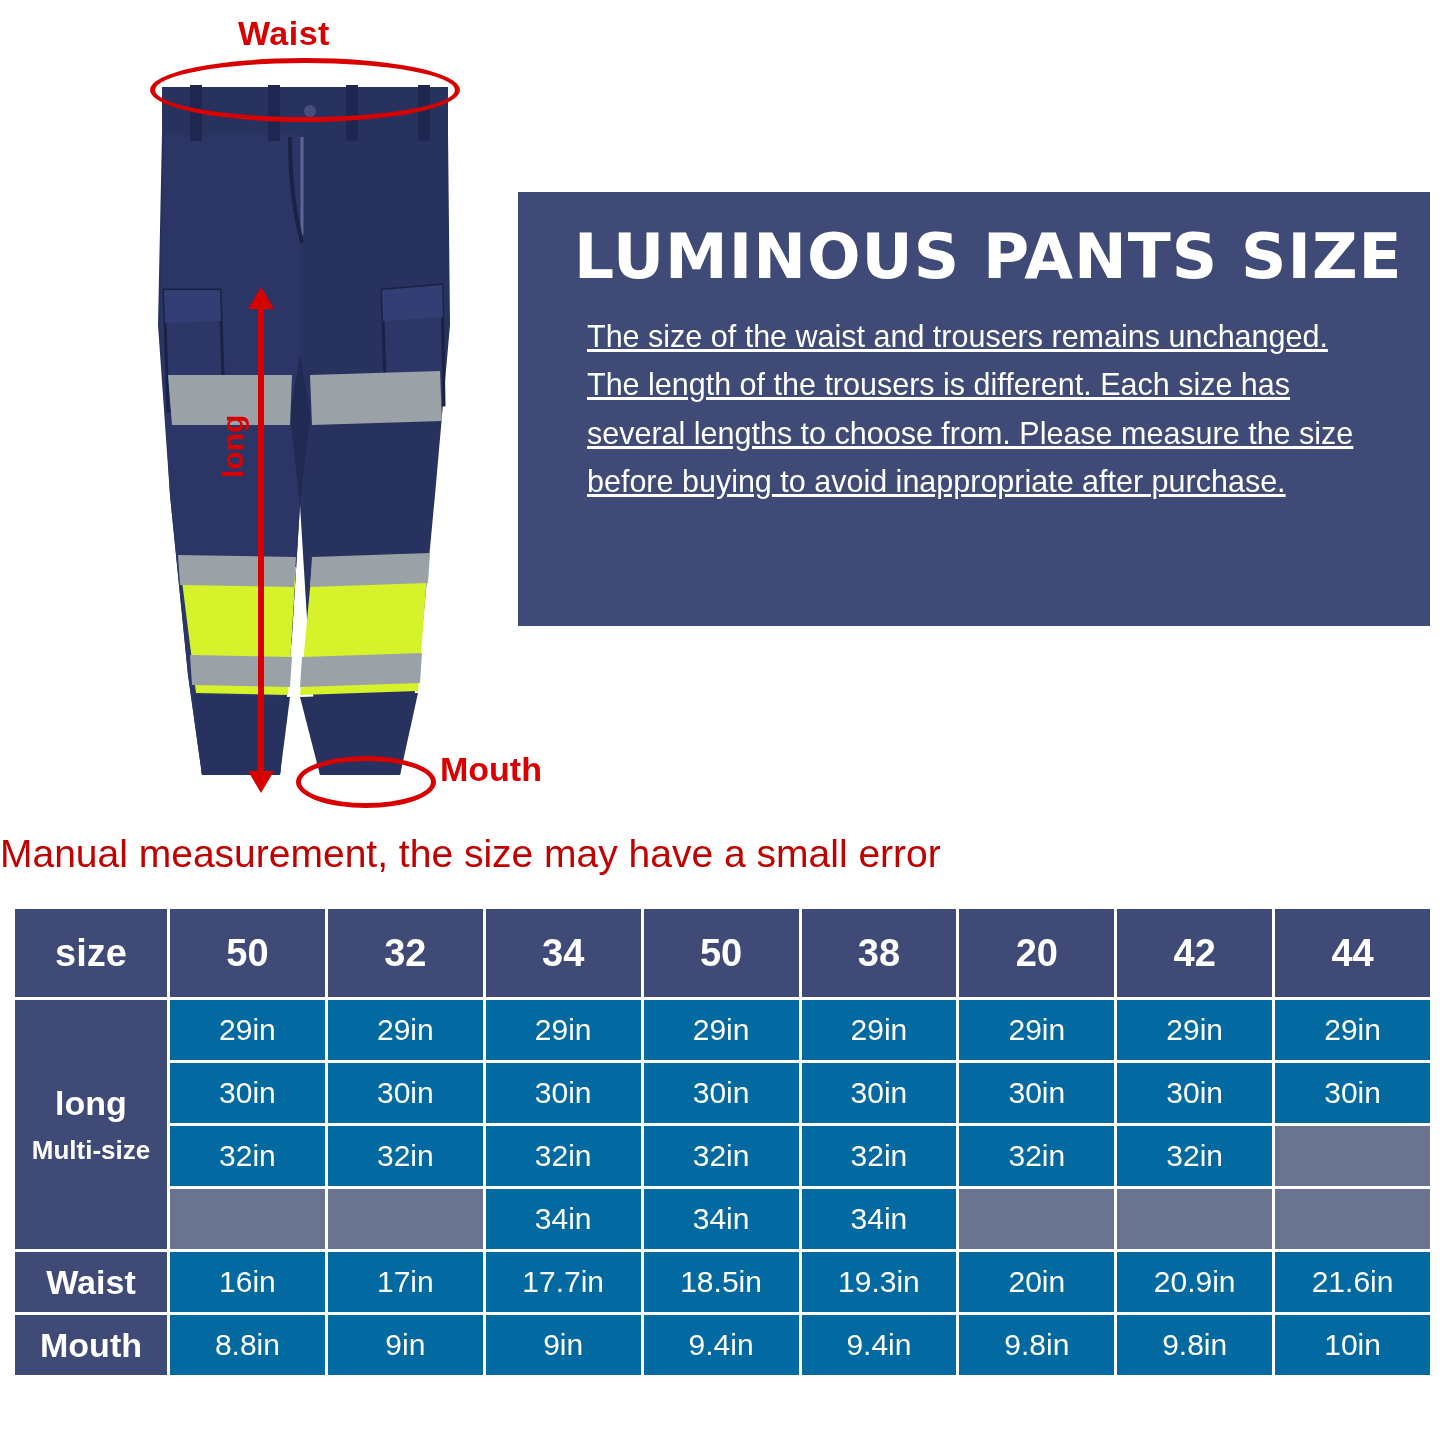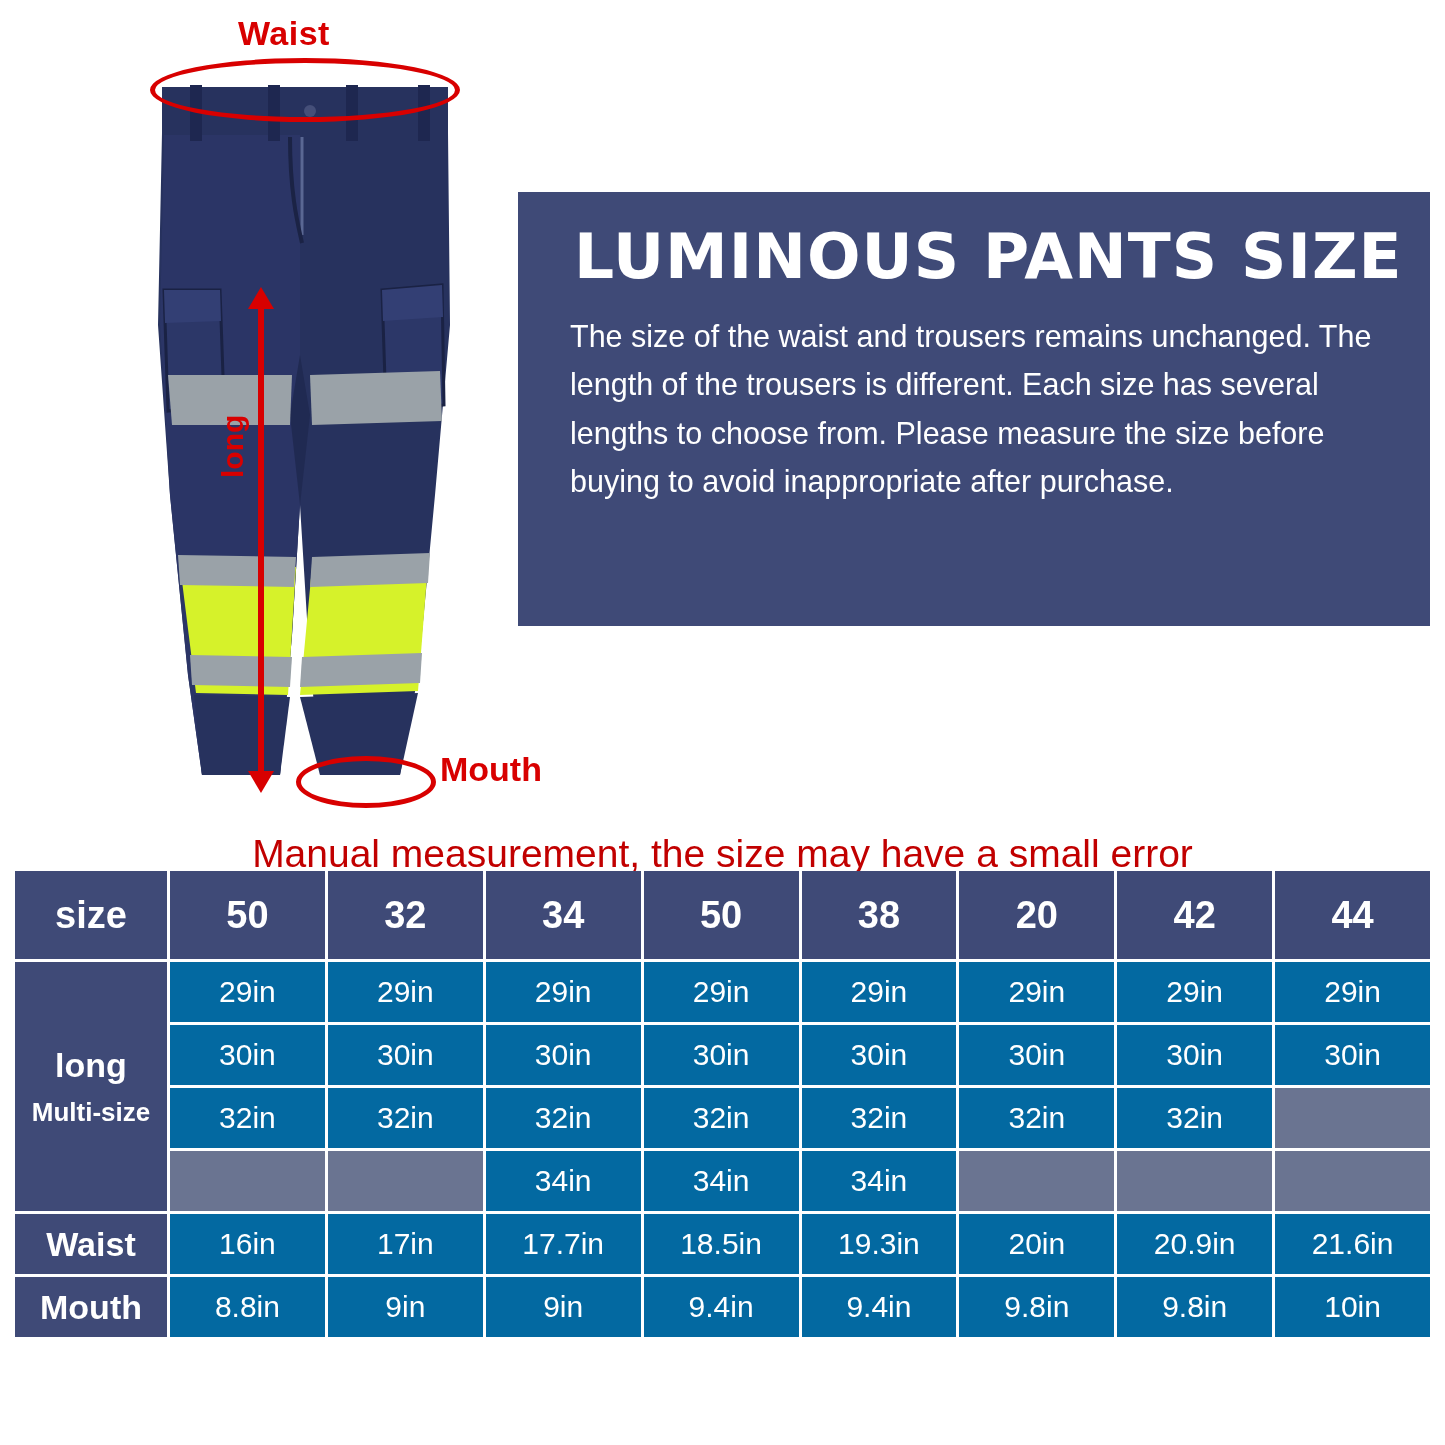--- a/index.html
+++ b/index.html
@@ -130,43 +130,44 @@
     padding: 0 40px;
     font-family: "DejaVu Sans", sans-serif;
     font-size: 63px;
     font-weight: bold;
     color: #ffffff;
     letter-spacing: 1px;
     line-height: 1.05;
     white-space: nowrap;
   }
   .info-body {
-    margin: 22px 0 0 0;
+    margin: 22px 0 0 17px;
     padding: 0 46px 0 52px;
     font-size: 30.5px;
     line-height: 1.58;
     color: #ffffff;
+    text-decoration: underline;
   }
 
   
   .note {
     position: absolute;
     left: 0;
     top: 832px;
     width: 1445px;
-    text-align: center;
+    text-align: left;
     font-size: 39px;
     color: #c10000;
   }
 
   
   table.size-table {
     position: absolute;
     left: 12px;
-    top: 868px;
+    top: 906px;
     width: 1421px;
     border-collapse: separate;
     border-spacing: 3px;
     table-layout: fixed;
   }
   table.size-table td, table.size-table th {
     background: #0369a1;
     color: #ffffff;
     text-align: center;
     vertical-align: middle;

